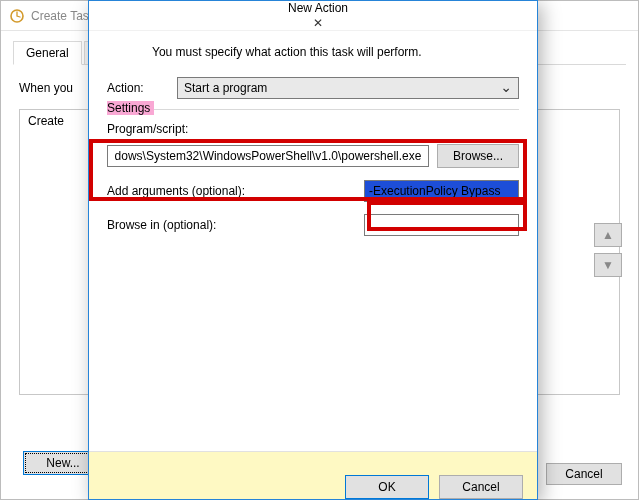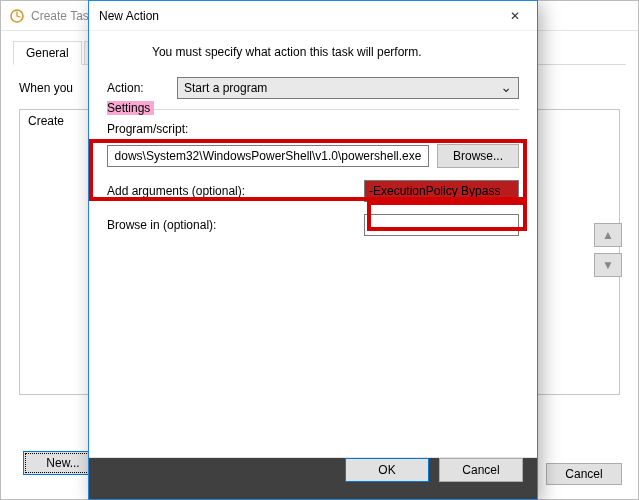--- a/index.html
+++ b/index.html
@@ -16,38 +16,38 @@
   .tab.inactive { border-bottom: 1px solid #d9d9d9; background:#f5f5f5; }
   .outer-content { padding: 16px 6px; }
   .outer-actions-box { border:1px solid #c7c7c7; width:100%; height:286px; margin-top:14px; background:#fff; position:relative;}
   .outer-actions-header { position:absolute; top:4px; left:8px; color:#000;}
   .outer-new-btn { position:absolute; left:22px; top:420px; width:80px; height:24px; border:1px solid #0078d7; background:#e1e1e1; text-align:center; line-height:22px; outline:1px dotted #000; outline-offset:-3px;}
   .outer-cancel-btn { position:absolute; right:16px; bottom:14px; width:76px; height:22px; border:1px solid #adadad; background:#e1e1e1; text-align:center; line-height:20px;}
   .outer-arrow-btn { position:absolute; right:16px; width:28px; height:24px; border:1px solid #adadad; background:#e1e1e1; display:flex; align-items:center; justify-content:center; color:#888;}
 
   
   .modal { position: absolute; left: 88px; top: 0; width: 450px; height: 500px; background: #fff; border: 1px solid #2684d8; box-shadow: 4px 4px 18px rgba(0,0,0,0.30); z-index: 10; display:flex; flex-direction:column;}
-  .modal-titlebar { height: 30px; background: #fff; display: flex; align-items: center; padding: 0 0 0 10px; border-bottom: 1px solid #f1f1f1;}
+  .modal-titlebar { height: 30px; background: #fff; display: flex; align-items: center; padding: 0 0 0 10px; border-bottom: 1px solid #f1f1f1; flex-direction: column;}
   .modal-title { flex: 1; color: #000; }
   .modal-close { width: 44px; height: 29px; display: flex; align-items: center; justify-content: center; color: #333; }
   .modal-body { padding: 14px 18px 10px 18px; flex:1; position:relative;}
   .instruction { margin-bottom: 18px; margin-left: 45px; }
   .row { display: flex; align-items: center; margin-bottom: 10px; }
   .label { width: 70px; }
   .select { flex: 1; height: 22px; border: 1px solid #7a7a7a; background: #e9e9e9; display:flex; align-items:center; padding:0 6px; position:relative;}
   .select::after { content:"⌄"; position:absolute; right:6px; top:1px; color:#333; font-size:14px;}
   .groupbox { border-top: 1px solid #d9d9d9; padding-top: 12px; margin-top: 6px; position:relative;}
   .groupbox-title { position:absolute; top:-9px; left:0; background:#f9a8d4; padding:0 4px 0 0;}
   .form-row { display:flex; align-items:center; margin-bottom:12px; gap:8px;}
   .form-row .flabel { width: 160px; }
   .input { height:22px; border:1px solid #7a7a7a; background:#fff; padding:0 4px; line-height:20px; overflow:hidden; white-space:nowrap; color:#000;}
-  .input.highlighted { background:#b91c1c; color:#000;}
+  .input.highlighted { background:#1d4ed8; color:#000;}
   .browse-btn { width:82px; height:24px; border:1px solid #adadad; background:#e1e1e1; text-align:center; line-height:22px;}
   .red-box { position:absolute; border:4px solid #d20000; z-index:20; pointer-events:none;}
-  .modal-footer { height:42px; border-top:1px solid #e1e1e1; background:#404040; display:flex; justify-content:flex-end; align-items:flex-start; gap:10px; padding:0 14px;}
+  .modal-footer { height:48px; border-top:1px solid #e1e1e1; background:#fef9c3; display:flex; justify-content:flex-end; align-items:flex-end; gap:10px; padding:0 14px;}
   .ok-btn { width:84px; height:24px; border:1px solid #0078d7; background:#e1e1e1; text-align:center; line-height:22px;}
   .cancel-btn { width:84px; height:24px; border:1px solid #adadad; background:#e1e1e1; text-align:center; line-height:22px;}
 </style>
 </head>
 <body>
 
 <div class="outer-window">
   <div class="outer-titlebar">
     <span class="icon">
       <svg width="14" height="14" viewBox="0 0 14 14">

